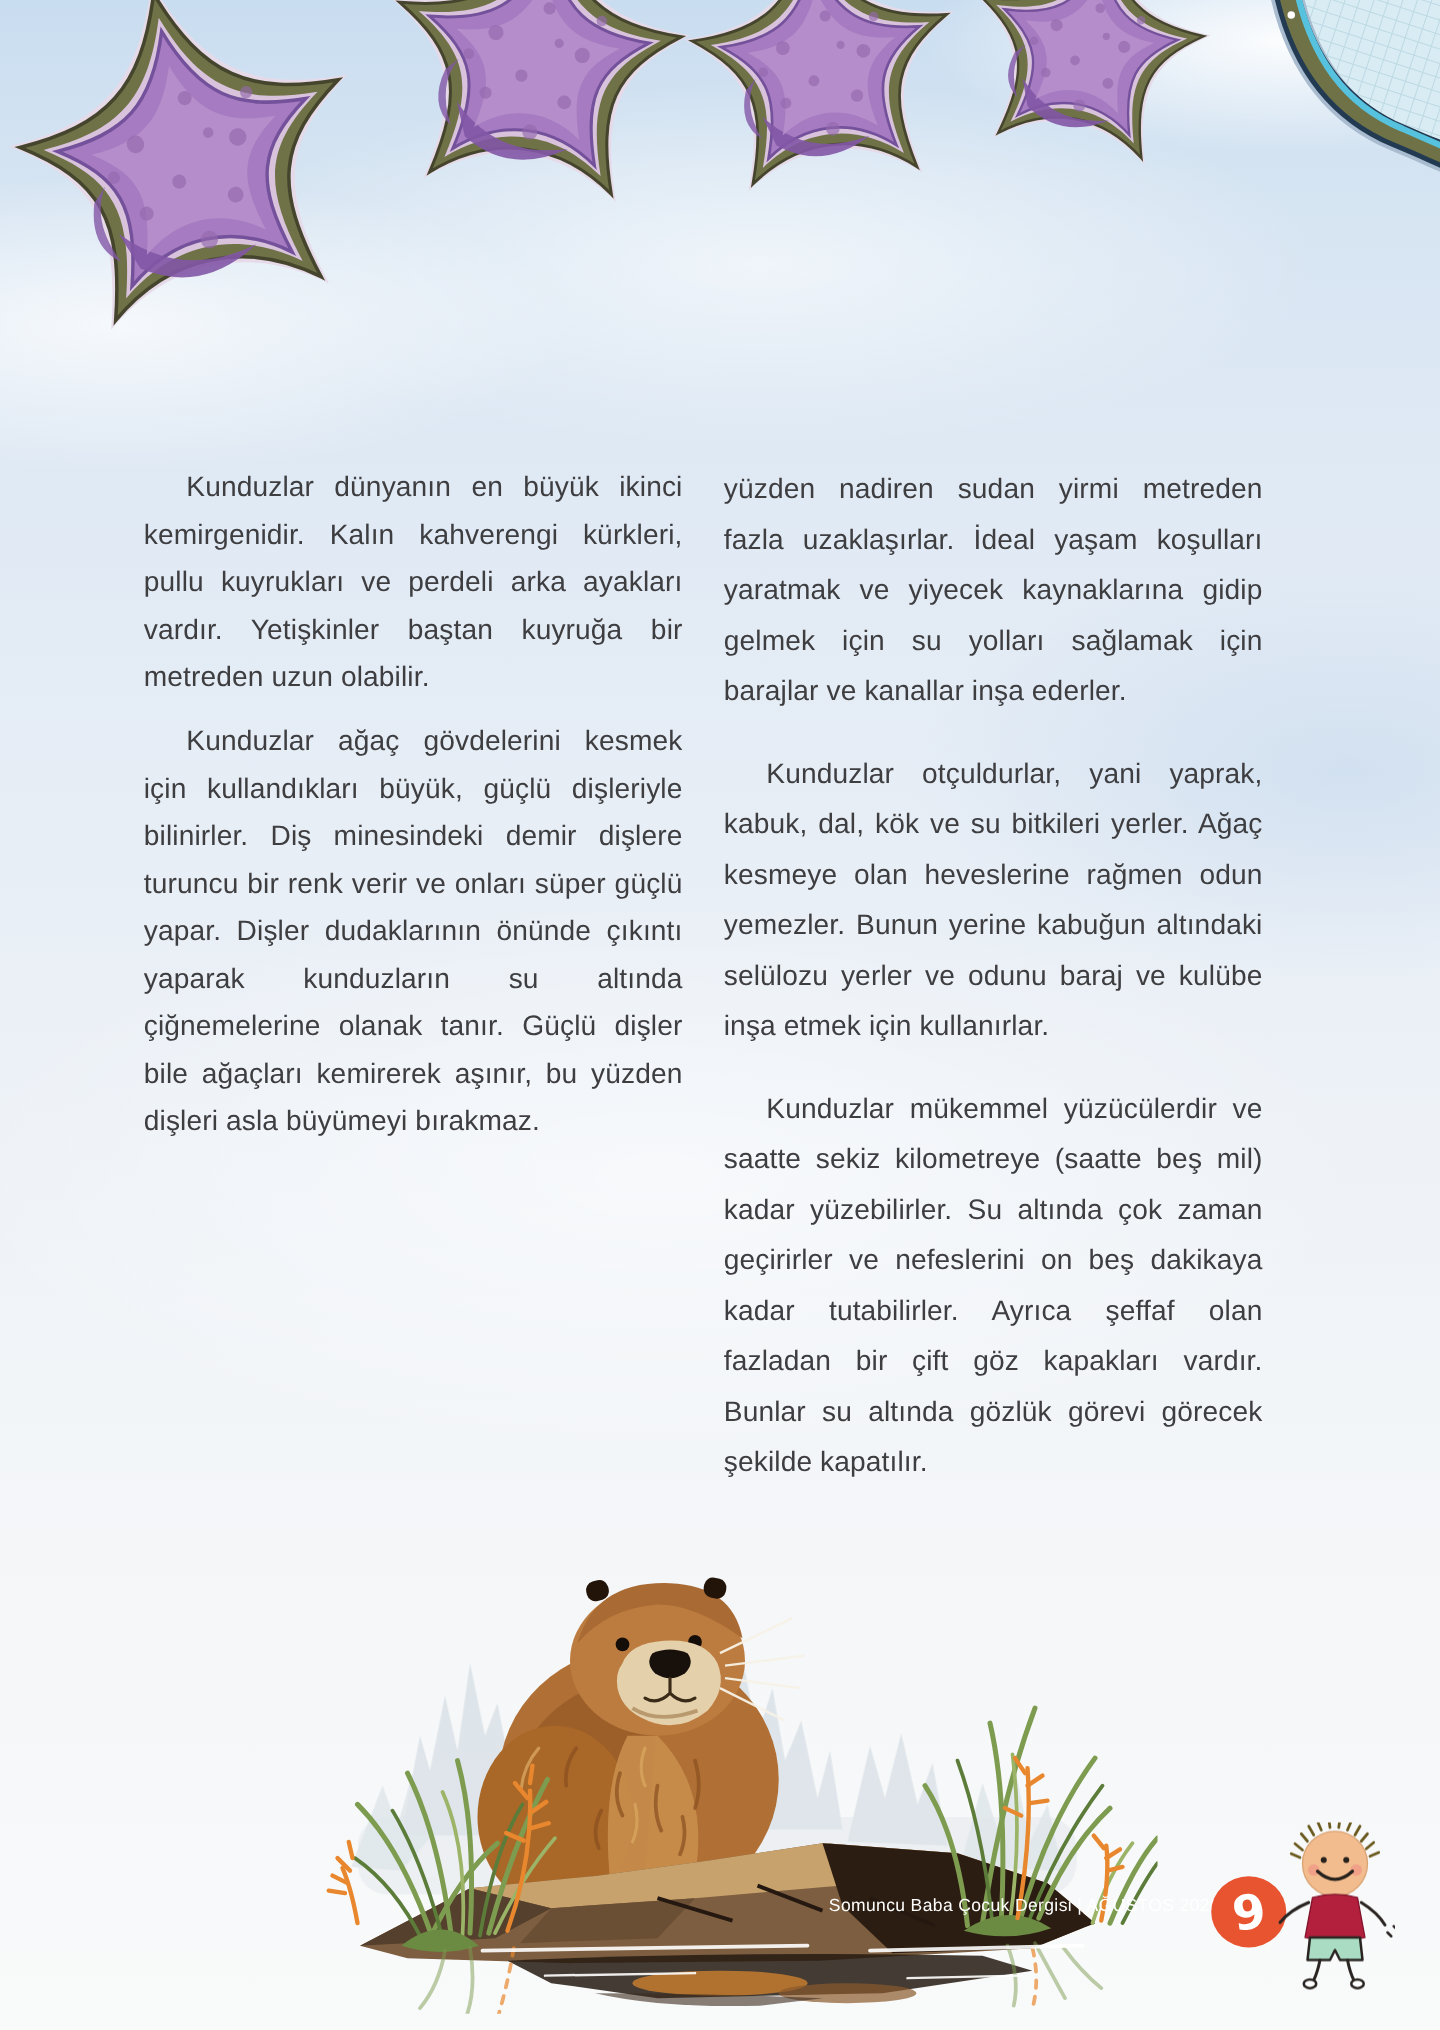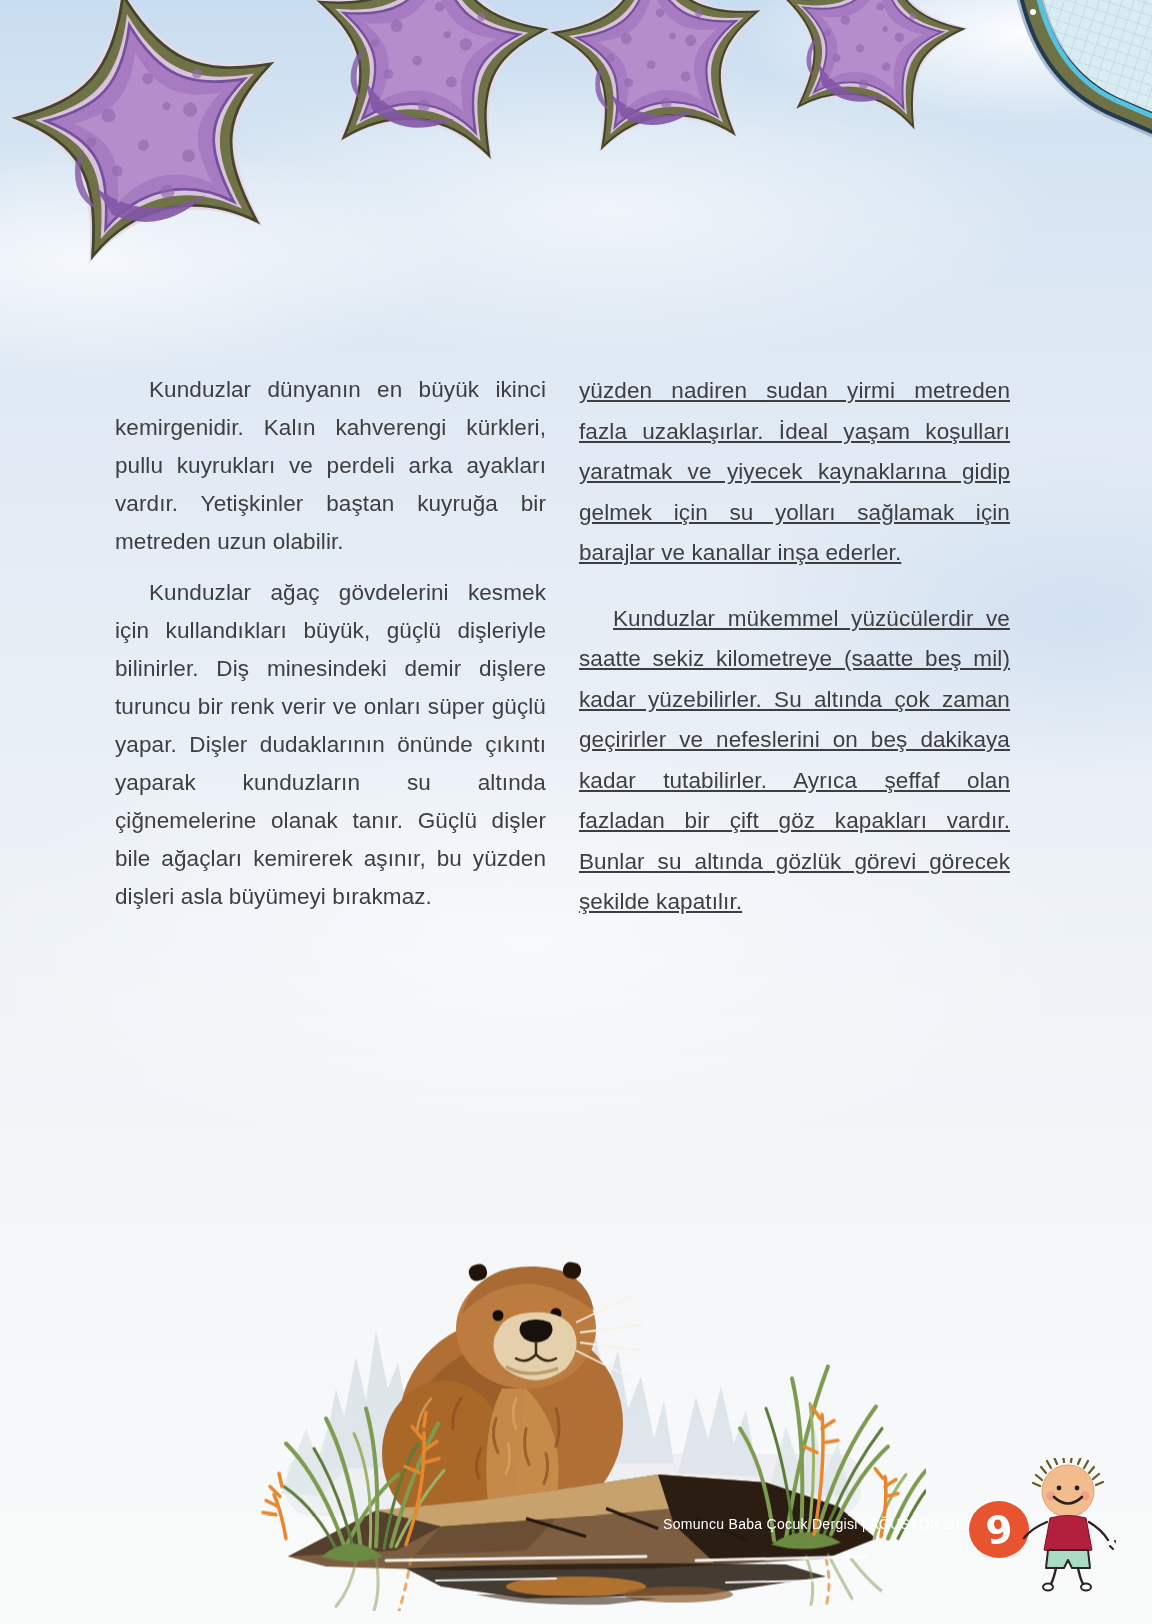--- a/index.html
+++ b/index.html
@@ -18,21 +18,21 @@
   svg{display:block;}
   .stars{position:absolute;left:0;top:0;z-index:1;}
   .columns{
     position:absolute;left:115px;top:371px;width:895px;display:flex;gap:33px;z-index:2;
   }
   .col{width:431px;}
   .col p{
     margin:0 0 13px 0;font-size:22.5px;line-height:38px;color:#3e3e41;
     text-align:justify;text-indent:34px;letter-spacing:.1px;
   }
-  .col.right p{line-height:40.5px;margin-bottom:25px;text-decoration:underline;}
+  .col.right p{line-height:40.5px;margin-bottom:25px;}
   .col p.cont{text-indent:0;}
   .col p:last-child{margin-bottom:0;}
   .beaver{position:absolute;left:226px;top:1236px;z-index:1;}
   .footer{
     position:absolute;right:196px;top:1516px;z-index:3;
     font-size:14px;color:#ffffff;letter-spacing:.3px;white-space:nowrap;
   }
   .badge{
     position:absolute;left:969px;top:1501px;width:60px;height:57px;z-index:3;
     background:#e85330;border-radius:50%;
@@ -102,20 +102,21 @@
     </g>
   </svg>
 
   <main class="columns">
     <div class="col">
       <p>Kunduzlar dünyanın en büyük ikinci kemirgenidir. Kalın kahverengi kürkleri, pullu kuyrukları ve perdeli arka ayakları vardır. Yetişkinler baştan kuyruğa bir metreden uzun olabilir.</p>
       <p>Kunduzlar ağaç gövdelerini kesmek için kullandıkları büyük, güçlü dişleriyle bilinirler. Diş minesindeki demir dişlere turuncu bir renk verir ve onları süper güçlü yapar. Dişler dudaklarının önünde çıkıntı yaparak kunduzların su altında çiğnemelerine olanak tanır. Güçlü dişler bile ağaçları kemirerek aşınır, bu yüzden dişleri asla büyümeyi bırakmaz.</p>
     </div>
     <div class="col right">
       <p class="cont">yüzden nadiren sudan yirmi metreden fazla uzaklaşırlar. İdeal yaşam koşulları yaratmak ve yiyecek kaynaklarına gidip gelmek için su yolları sağlamak için barajlar ve kanallar inşa ederler.</p>
+      <p>Kunduzlar otçuldurlar, yani yaprak, kabuk, dal, kök ve su bitkileri yerler. Ağaç kesmeye olan heveslerine rağmen odun yemezler. Bunun yerine kabuğun altındaki selülozu yerler ve odunu baraj ve kulübe inşa etmek için kullanırlar.</p>
       <p>Kunduzlar mükemmel yüzücülerdir ve saatte sekiz kilometreye (saatte beş mil) kadar yüzebilirler. Su altında çok zaman geçirirler ve nefeslerini on beş dakikaya kadar tutabilirler. Ayrıca şeffaf olan fazladan bir çift göz kapakları vardır. Bunlar su altında gözlük görevi görecek şekilde kapatılır.</p>
     </div>
   </main>
 
   <svg class="beaver" width="700" height="375" viewBox="0 0 700 370" aria-hidden="true">
 
     <g fill="#c7d3db" opacity="0.5">
       <path d="M95,230 L110,150 L118,178 L130,118 L140,162 L150,92 L162,150 L172,124 L182,176 L195,140 L205,230 Z"></path>
       <path d="M55,255 L80,190 L92,222 L104,180 L118,232 L95,258 Z" opacity="0.8"></path>
       <path d="M325,225 L345,132 L355,170 L368,88 L380,150 L392,112 L402,170 L415,138 L428,200 L438,162 L448,225 Z"></path>

